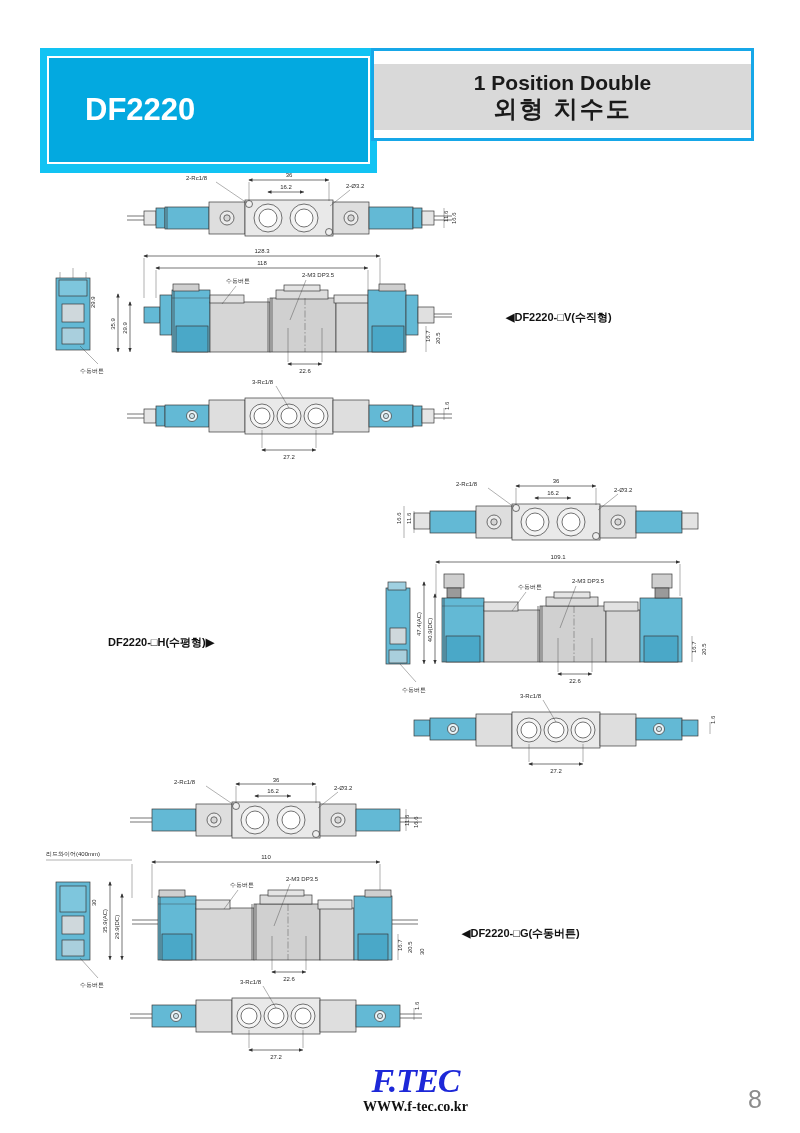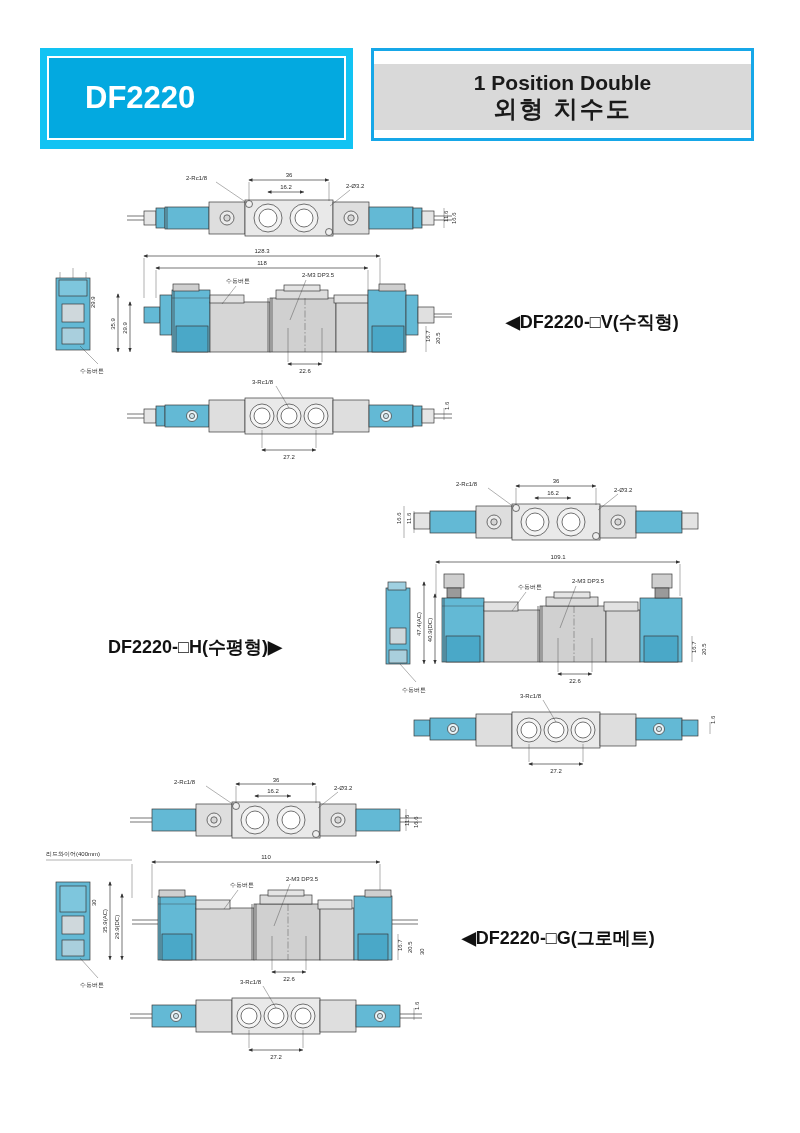--- a/index.html
+++ b/index.html
@@ -11,21 +11,21 @@
     overflow:hidden;
   }
   .page{position:relative;width:800px;height:1133px;}
 
   
   .header{position:absolute;left:0;top:0;width:800px;height:160px;}
 
   .model-box{
     position:absolute;left:40px;top:48px;width:305px;height:93px;
     background:#12c3f3;
-    padding:4px;
+    padding:16px;
   }
   .model-box-inner{
     position:absolute;left:7px;top:8px;right:7px;bottom:9px;
     background:#03a9e0;
     border:2px solid #ffffff;
     display:flex;align-items:center;
   }
   .model-text{
     color:#ffffff;
     font-size:31px;
@@ -53,21 +53,21 @@
   }
   .title-line2{
     font-size:24px;font-weight:bold;color:#1a1a1a;
     font-family:"Liberation Sans", sans-serif;
     letter-spacing:2px;line-height:1.2;
   }
 
   
   .sec-label{
     position:absolute;
-    font-size:18px;font-weight:bold;color:#111;
+    font-size:11px;font-weight:bold;color:#111;
     white-space:nowrap;
     font-family:"Liberation Sans", sans-serif;
   }
   #label-v{left:506px;top:310px;}
   #label-h{left:108px;top:635px;}
   #label-g{left:462px;top:926px;}
 
   
   .dwg{position:absolute;}
   .dwg svg{display:block;}
@@ -109,21 +109,21 @@
       <div class="title-band">
         <div class="title-line1">1 Position Double</div>
         <div class="title-line2">외형 치수도</div>
       </div>
     </div>
 
   </div>
 
   <div class="sec-label" id="label-v">◀DF2220-□V(수직형)</div>
   <div class="sec-label" id="label-h">DF2220-□H(수평형)▶</div>
-  <div class="sec-label" id="label-g">◀DF2220-□G(그로메트)</div>
+  <div class="sec-label" id="label-g">◀DF2220-□G(수동버튼)</div>
 
   <div class="dwg" id="dwg-v" style="left:40px;top:168px;">
     <svg width="420" height="300" viewBox="0 0 420 300">
       <defs>
         <marker id="ar" markerWidth="7" markerHeight="7" refX="6" refY="2.5" orient="auto">
             <path d="M0,0 L6,2.5 L0,5 z" fill="#333"></path>
           </marker>
         <marker id="arS" markerWidth="7" markerHeight="7" refX="1" refY="2.5" orient="auto">
             <path d="M6,0 L0,2.5 L6,5 z" fill="#333"></path>
           </marker>
@@ -556,14 +556,21 @@
           <line x1="209" y1="252" x2="209" y2="270" stroke-width="0.4"></line>
           <line x1="263" y1="252" x2="263" y2="270" stroke-width="0.4"></line>
           <text x="236" y="281" text-anchor="middle" fill="#2b2b2b" stroke="none">27.2</text>
           <line x1="374" y1="230" x2="374" y2="242" stroke-width="0.4"></line>
           <text x="379" y="232" fill="#2b2b2b" stroke="none" transform="rotate(-90 379 232)">1.6</text>
         </g>
       </g>
     </svg>
   </div>
 
+  <div class="footer">
+    <div class="logo-wrap">
+      <div class="logo">F.TEC</div>
+      <div class="logo-url">WWW.f-tec.co.kr</div>
+    </div>
+    <div class="page-num">8</div>
+  </div>
 
 </div>
 
 </body></html>

